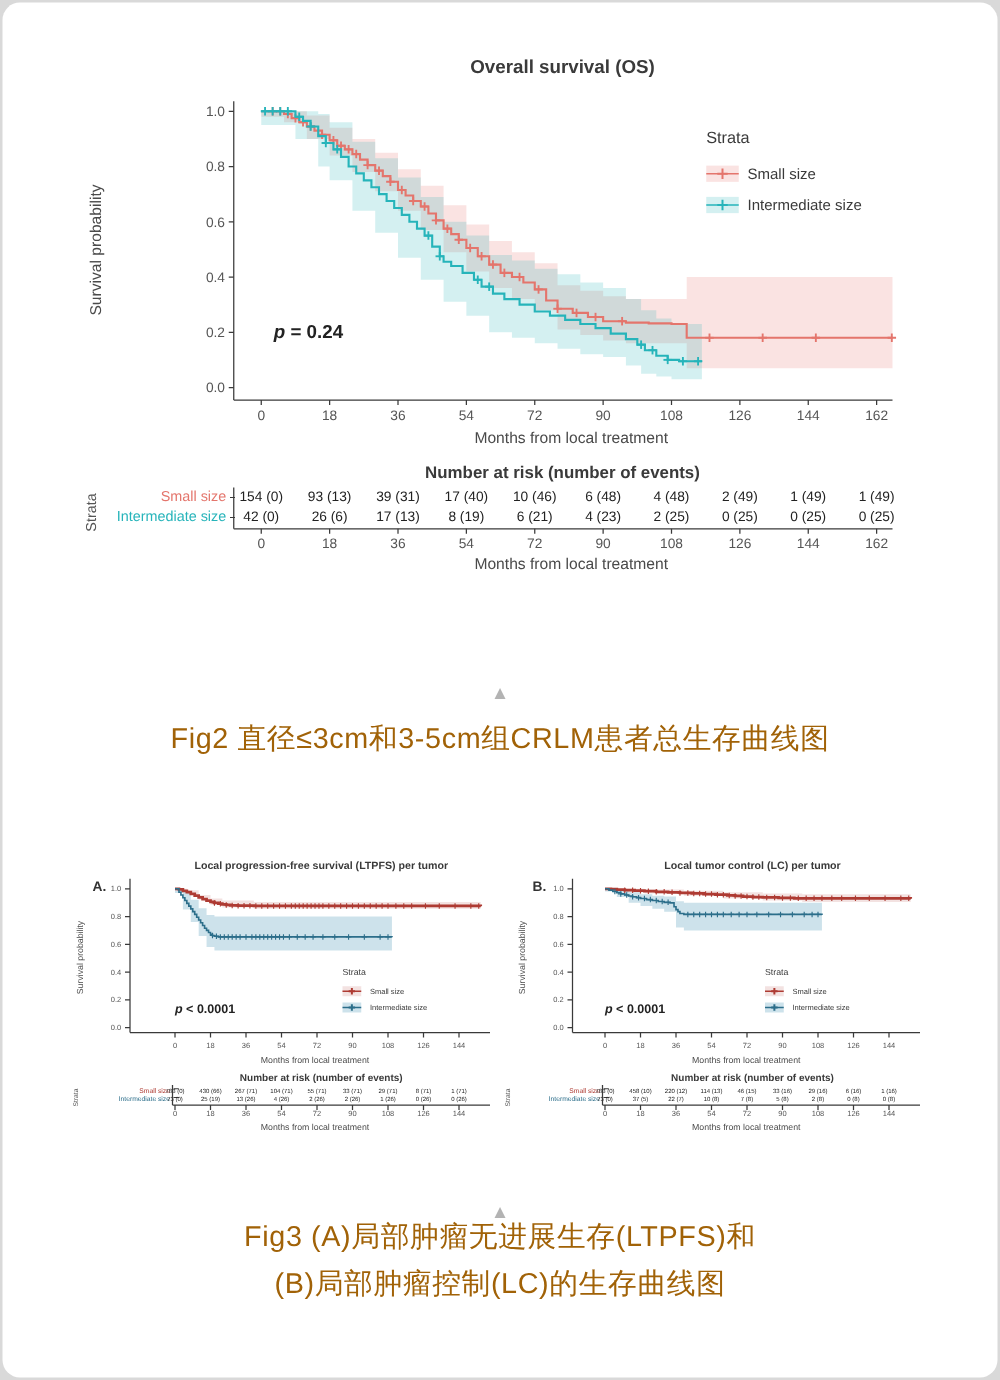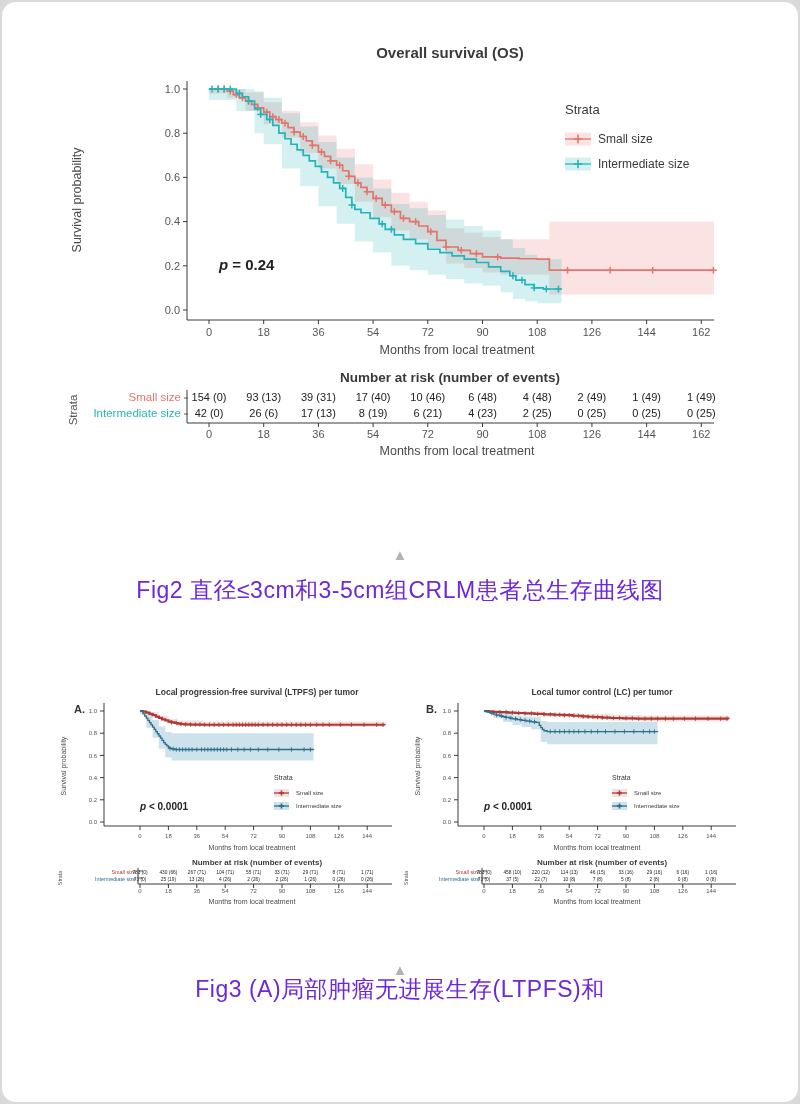--- a/index.html
+++ b/index.html
@@ -11,21 +11,21 @@
     position:absolute;left:2px;top:2px;right:2px;bottom:2px;
     background:#ffffff;border-radius:14px;
   }
   svg text{font-family:"Liberation Sans",sans-serif;}
   #fig2{position:absolute;left:55px;top:40px;}
   #fig3{position:absolute;left:50px;top:662px;}
   .tri-row{position:absolute;left:0;right:0;text-align:center;}
   .tri{color:#b3b3b3;font-size:15px;line-height:1;}
   .caption{
     position:absolute;left:0;right:0;text-align:center;
-    color:#6d28d9;font-size:23px;letter-spacing:0.5px;
+    color:#a16207;font-size:23px;letter-spacing:0.5px;
   }
   #tri1{top:544px;}
   #cap2{top:573px;}
   #tri2{top:959px;}
   #cap3{top:969px;line-height:37px;}
 </style>
 </head>
 <body>
 
 <div class="card">
@@ -748,14 +748,15 @@
           <text x="545" y="240" fill="#4a4a4a" font-size="7" text-anchor="middle" font-weight="normal" font-style="normal">Months from local treatment</text>
         </g>
       </g>
     </svg>
 
   <div class="tri-row" id="tri2">
     <span class="tri">▲</span>
   </div>
   <div class="caption" id="cap3">
     <div>Fig3 (A)局部肿瘤无进展生存(LTPFS)和</div>
+    <div>(B)局部肿瘤控制(LC)的生存曲线图</div>
   </div>
 </div>
 
 </body></html>

